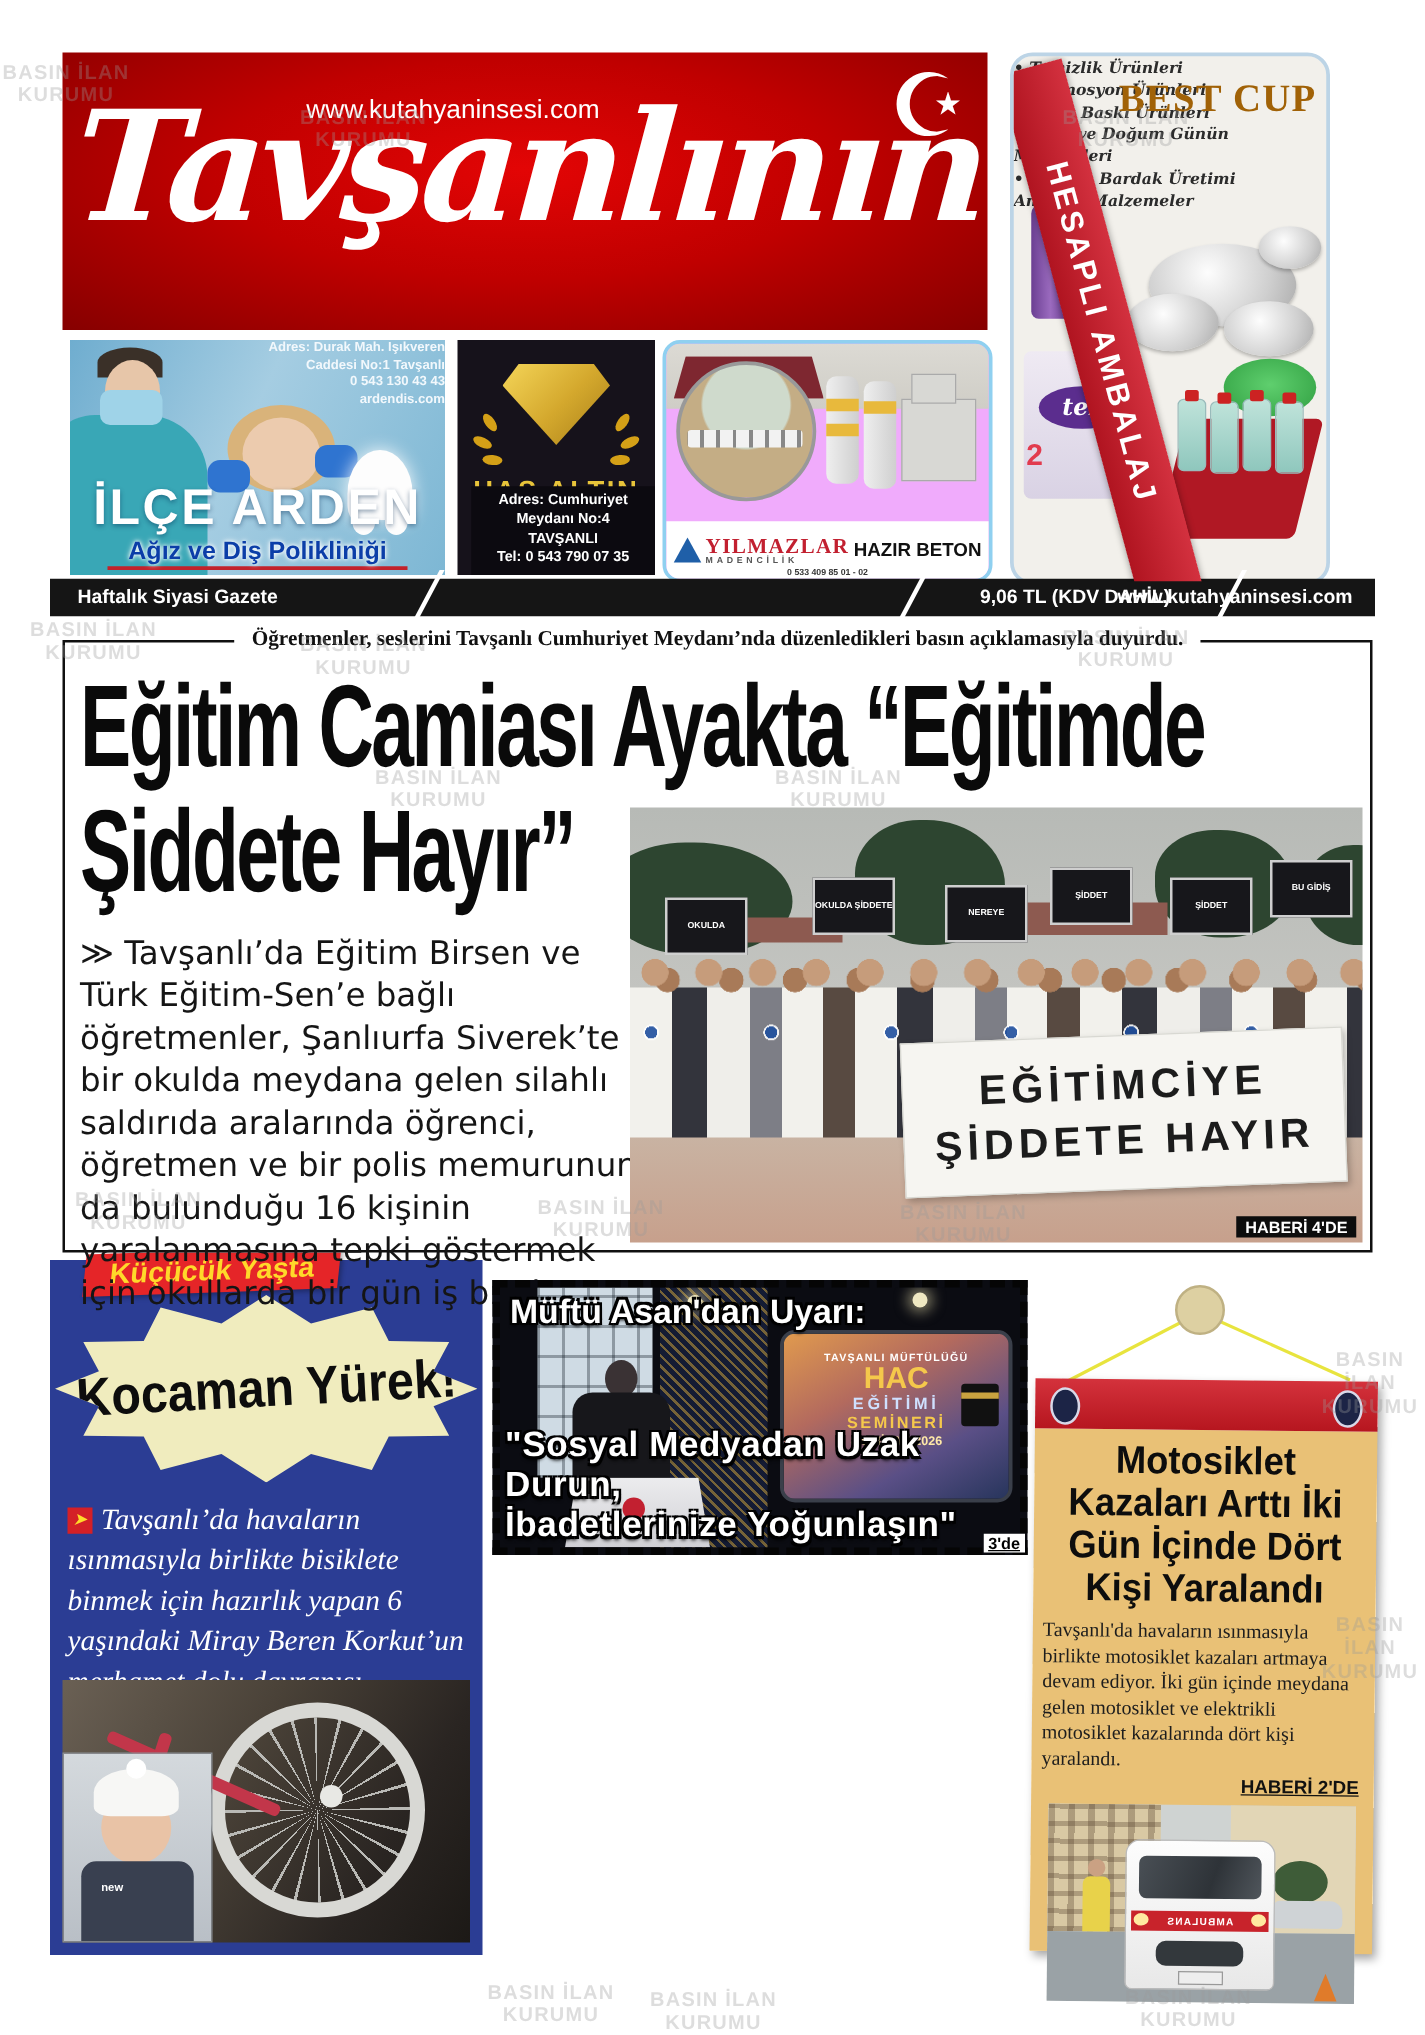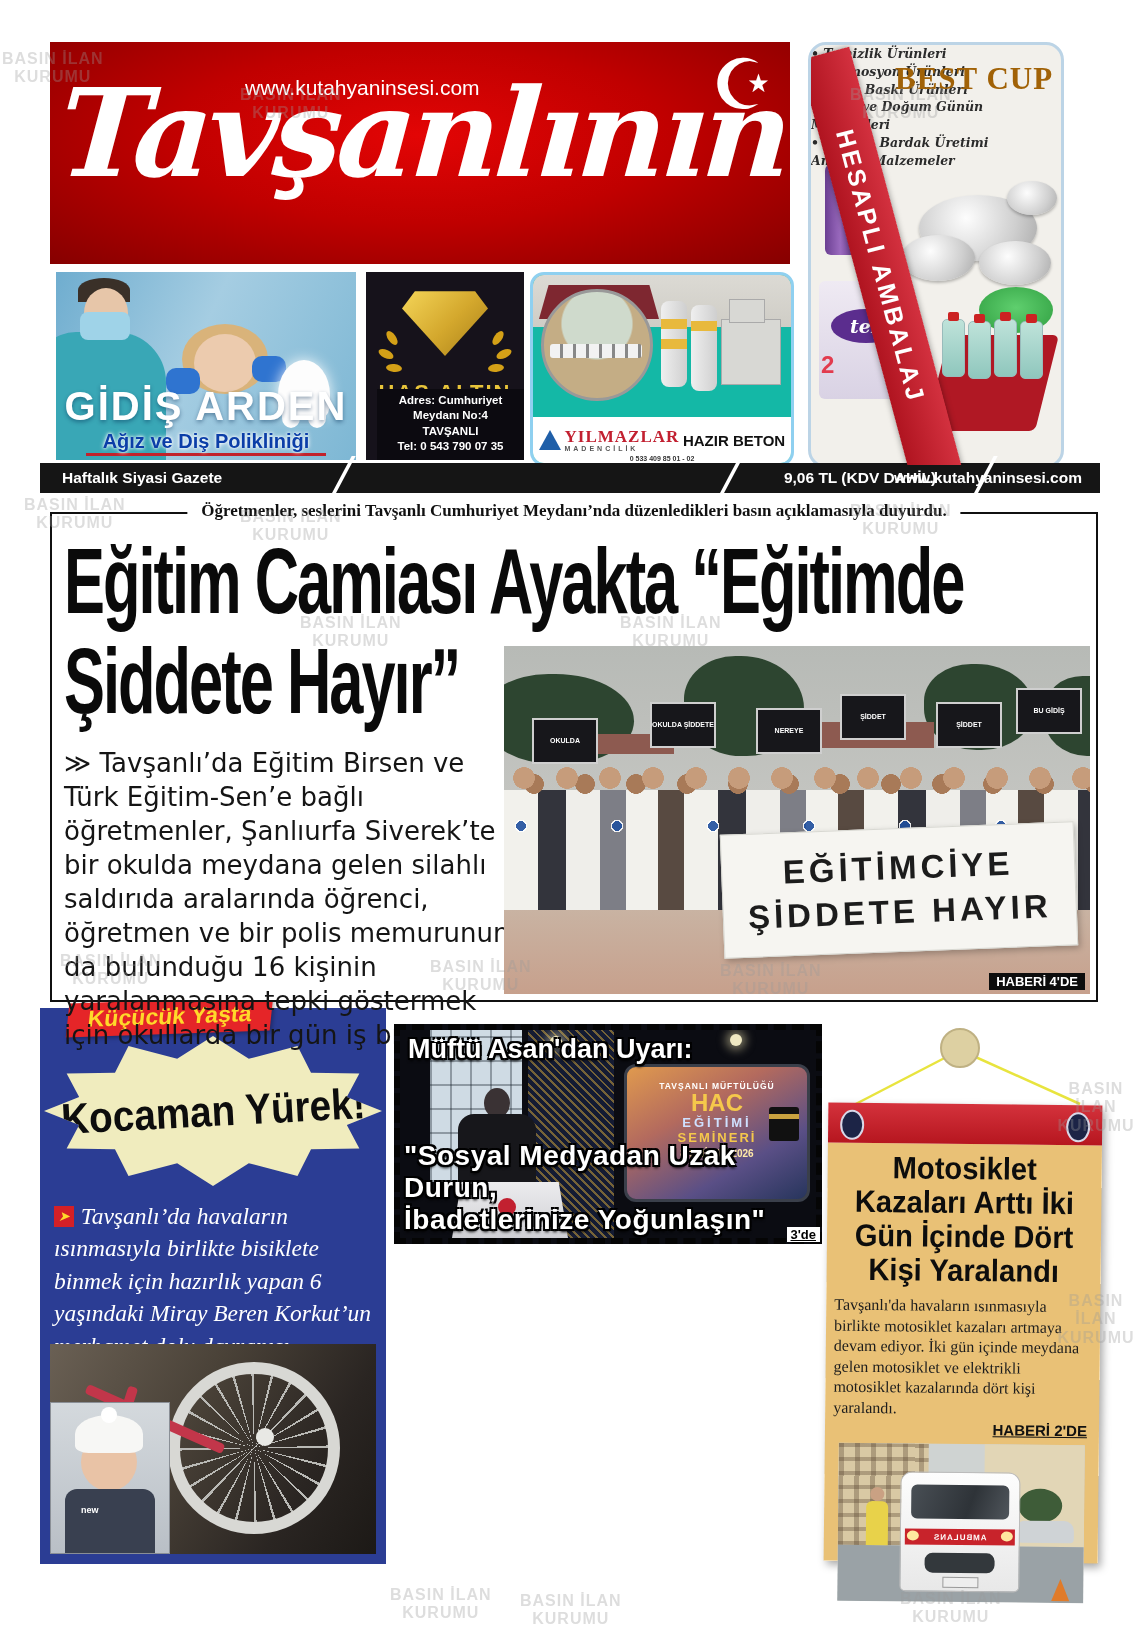--- a/index.html
+++ b/index.html
@@ -69,21 +69,21 @@
   .ha-diamond{left:36px;top:12px;width:86px;height:72px;
     clip-path:polygon(50% 100%,0% 34%,15% 10%,85% 10%,100% 34%);
     background:linear-gradient(135deg,#f7d95c,#d4a82d 55%,#a87f18);}
   .ha-leaf{position:absolute;width:16px;height:8px;background:#d4a017;border-radius:50%;}
   .ha-title{left:0;right:0;top:108px;font:800 22px "Liberation Sans",sans-serif;color:#e8c43a;letter-spacing:2px;}
   .ha-addr{left:11px;right:0;bottom:0;background:#0c0a10;padding:4px 16px 5px;
     font:700 11.5px/1.35 "Liberation Sans",sans-serif;color:#fff;}
 
   
   .yilmazlar{left:530px;top:272px;width:258px;height:188px;border:3px solid #8fd0f0;border-radius:14px;
-    overflow:hidden;background:#14b8a6;}
+    overflow:hidden;background:#f0abfc;}
   .yl-sky{left:0;top:0;right:0;height:52px;background:linear-gradient(#dcdad4,#cfcdc6);}
   .yl-gate{left:6px;top:10px;width:120px;height:34px;background:#7e2730;clip-path:polygon(0 100%,8% 0,92% 0,100% 100%);}
   .yl-silo{position:absolute;width:26px;height:86px;background:linear-gradient(90deg,#efefef,#cfcfcf);border-radius:8px;}
   .yl-band{position:absolute;height:10px;left:0;right:0;background:#e8b93c;}
   .yl-bldg{position:absolute;background:#d8d8d4;border:1px solid #aaa;}
   .yl-circle{left:8px;top:14px;width:106px;height:106px;border-radius:50%;border:3px solid #999;
     background:radial-gradient(circle at 50% 30%,#cfdacc 0 38%,#c4ad85 40%);overflow:hidden;}
   .yl-truckrow{left:6px;top:52px;width:92px;height:14px;background:repeating-linear-gradient(90deg,#f2f2f2 0 10px,#888 10px 13px);border-radius:3px;}
   .yl-strip{left:0;right:0;bottom:0;height:46px;background:#fff;display:flex;align-items:center;justify-content:space-around;padding:0 4px;}
   .yl-mark{width:0;height:0;border-left:11px solid transparent;border-right:11px solid transparent;border-bottom:20px solid #1f5fa8;}
@@ -272,21 +272,27 @@
   <div class="abs arden">
     <div class="abs ar-dent-body"></div>
     <div class="abs ar-dent-hair"></div>
     <div class="abs ar-dent-head"></div>
     <div class="abs ar-dent-mask"></div>
     <div class="abs ar-pat-hair"></div>
     <div class="abs ar-pat-head"></div>
     <div class="abs ar-glove" style="left:110px;top:96px;"></div>
     <div class="abs ar-glove" style="left:196px;top:84px;"></div>
     <div class="abs ar-tooth"></div>
-    <div class="abs ar-title">GİDİŞ ARDEN</div>
+    <div class="ar-addr">
+      <div>Adres: Durak Mah. Işıkveren</div>
+      <div>Caddesi No:1 Tavşanlı</div>
+      <div>0 543 130 43 43</div>
+      <div>ardendis.com</div>
+    </div>
+    <div class="abs ar-title">İLÇE ARDEN</div>
     <div class="abs ar-sub">Ağız ve Diş Polikliniği</div>
   </div>
 
   <div class="abs hasaltin">
     <div class="abs ha-diamond"></div>
     <div class="ha-leaf" style="left:18px;top:62px;transform:rotate(55deg);"></div>
     <div class="ha-leaf" style="left:12px;top:78px;transform:rotate(25deg);"></div>
     <div class="ha-leaf" style="left:20px;top:92px;transform:rotate(5deg);"></div>
     <div class="ha-leaf" style="right:18px;top:62px;transform:rotate(-55deg);"></div>
     <div class="ha-leaf" style="right:12px;top:78px;transform:rotate(-25deg);"></div>

